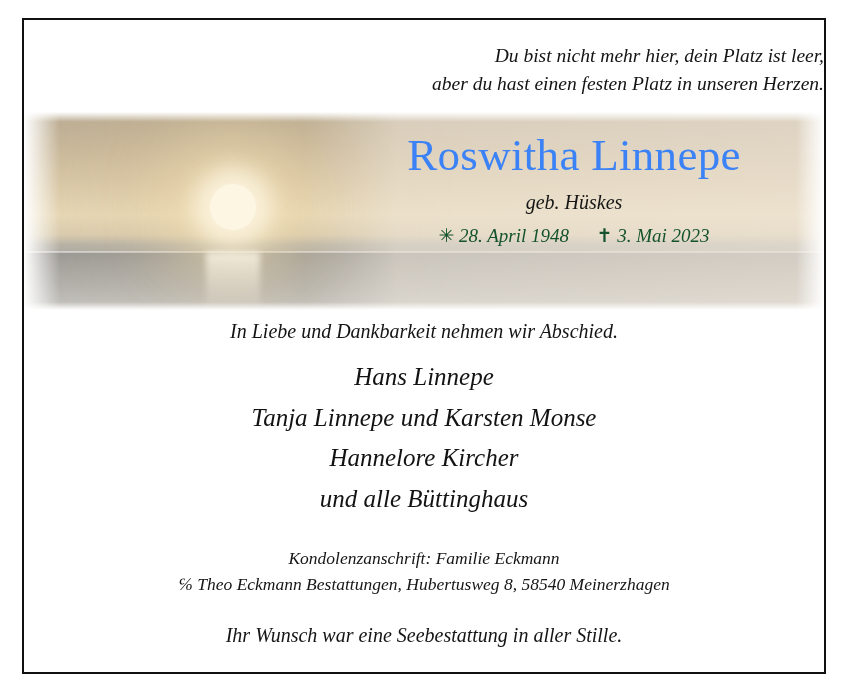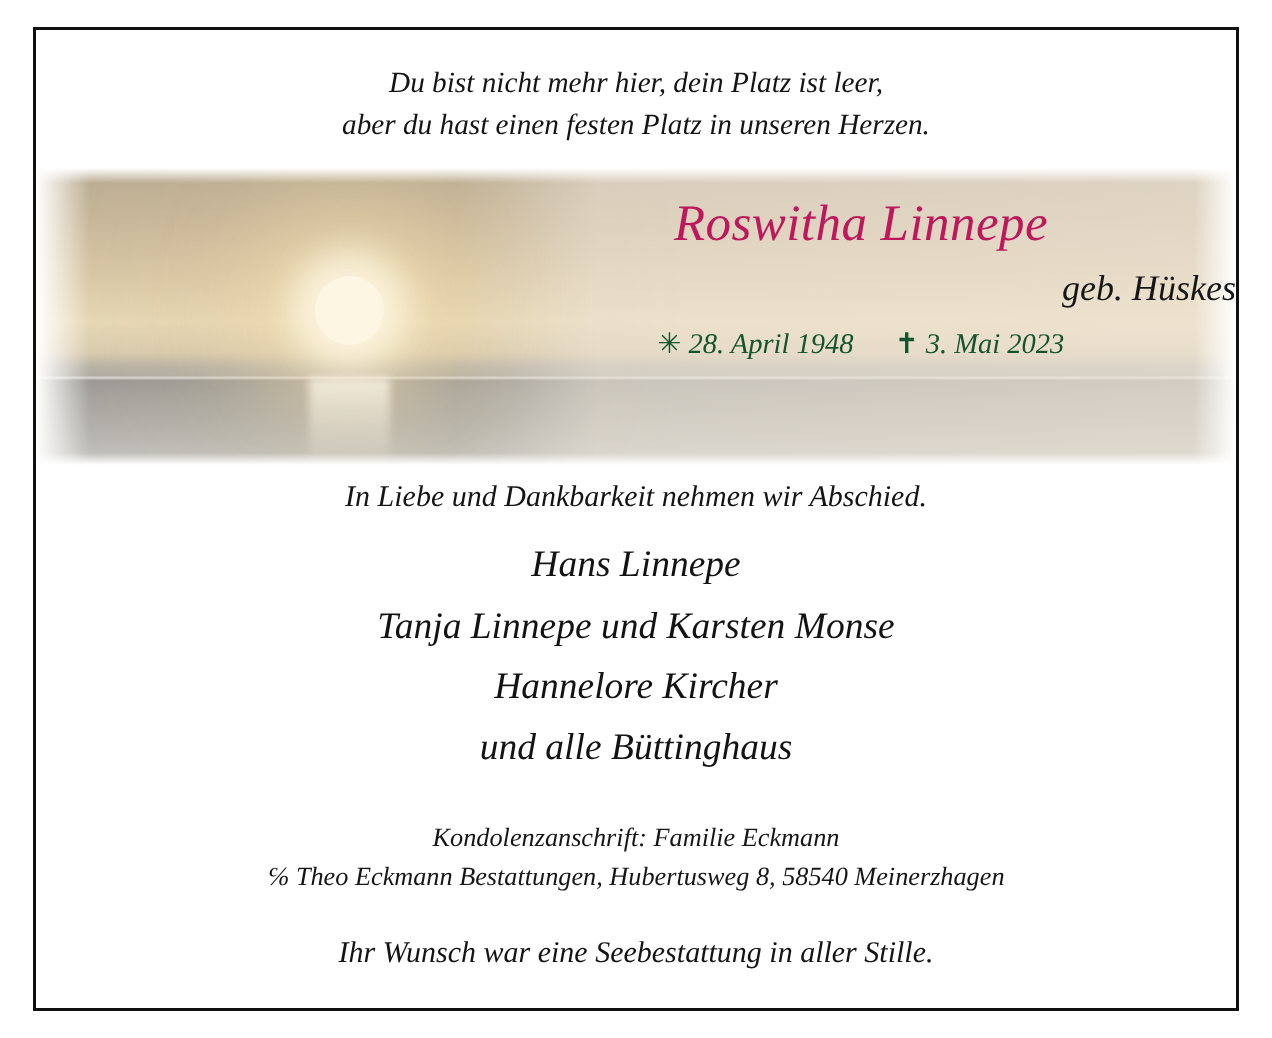--- a/index.html
+++ b/index.html
@@ -28,21 +28,21 @@
     width: 804px;
     height: 656px;
     border: 2px solid #111111;
     background: #ffffff;
     box-sizing: border-box;
     overflow: hidden;
   }
 
   
   .verse {
-    text-align: center;
+    text-align: right;
     font-style: italic;
     font-size: 19.5px;
     line-height: 1.42;
     color: #141414;
     padding-top: 22px;
   }
   .verse div { white-space: nowrap; }
 
   
   .band {
@@ -143,32 +143,30 @@
 
   
   .nameblock {
     position: absolute;
     left: 300px;
     right: 0;
     top: 20px;
     text-align: center;
   }
   .name {
-    font-style: italic;
-    font-size: 34px;
+    font-size: 45px;
     line-height: 1.05;
-    color: #be185d;
+    color: #3b82f6;
     letter-spacing: 0.3px;
   }
   .maiden {
     font-style: italic;
-    font-size: 24px;
+    font-size: 20px;
     margin-top: 12px;
     color: #161616;
-    text-align: right;
   }
   .dates {
     font-style: italic;
     font-size: 19px;
     margin-top: 10px;
     color: #14532d;
     white-space: nowrap;
   }
   .dates .sym { font-style: normal; }
   .dates .gap { display: inline-block; width: 18px; }

